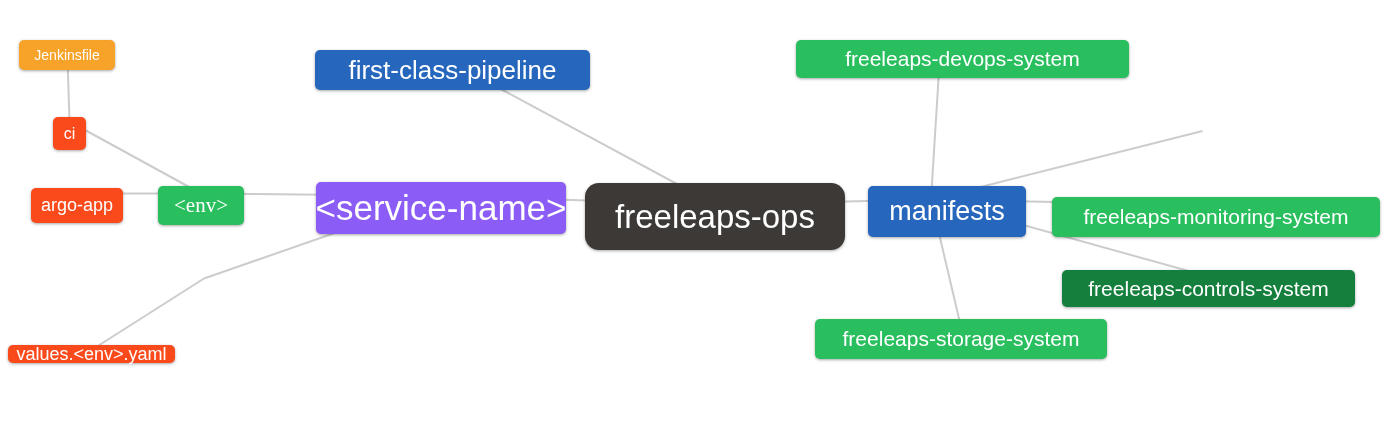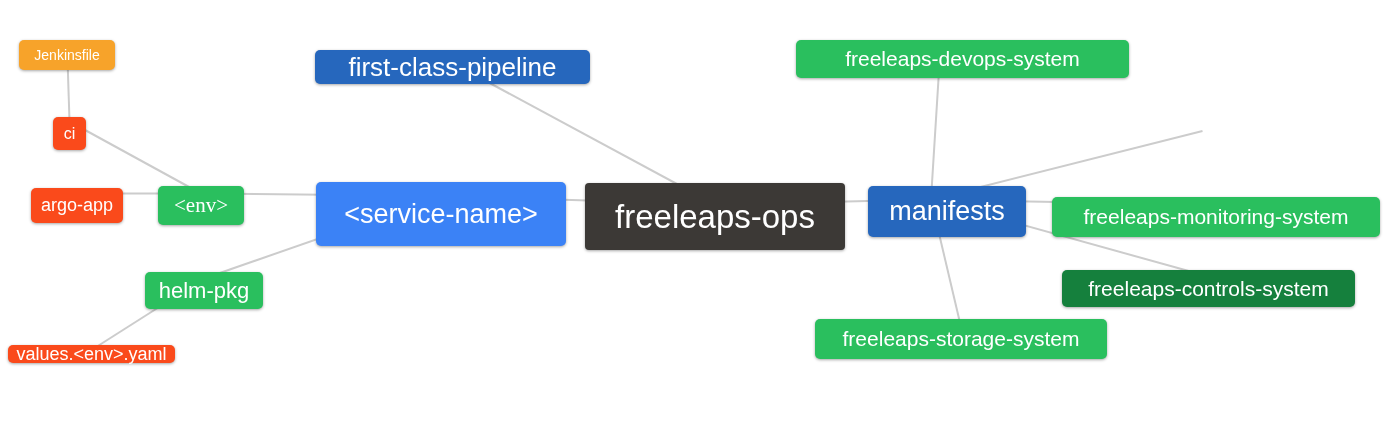--- a/index.html
+++ b/index.html
@@ -37,21 +37,21 @@
     justify-content: center;
     color: #ffffff;
     border-radius: 5px;
     box-shadow: 0 1px 3px rgba(0,0,0,0.35);
     white-space: nowrap;
     cursor: pointer;
     user-select: none;
     box-sizing: border-box;
   }
   .mm-node.root {
-    border-radius: 4px;
+    border-radius: 14px;
   }
 </style>
 </head>
 <body>
 
 <div id="mindmap-canvas" style="width: 1390px; height: 421px; background: rgb(255, 255, 255);">
   <svg id="edge-layer" width="1390" height="421">
       <line x1="67" y1="43" x2="69.5" y2="121.5" stroke="#cccccc" stroke-width="2"></line>
       <line x1="69.5" y1="121.5" x2="201" y2="193.5" stroke="#cccccc" stroke-width="2"></line>
       <line x1="77" y1="193.5" x2="201" y2="193.5" stroke="#cccccc" stroke-width="2"></line>
@@ -65,24 +65,23 @@
       <line x1="931" y1="199.5" x2="1202.5" y2="131" stroke="#cccccc" stroke-width="2"></line>
       <line x1="931" y1="199.5" x2="1216" y2="205" stroke="#cccccc" stroke-width="2"></line>
       <line x1="931" y1="199.5" x2="1208.5" y2="276.5" stroke="#cccccc" stroke-width="2"></line>
       <line x1="931" y1="199.5" x2="961" y2="327" stroke="#cccccc" stroke-width="2"></line>
     </svg>
   <div id="node-layer">
       <div class="mm-node" style="left: 19px; top: 28px; width: 96px; height: 30px; font-size: 14px; background: rgb(247, 163, 42); color: rgb(255, 255, 255);">Jenkinsfile</div>
       <div class="mm-node" style="left: 53px; top: 105px; width: 33px; height: 33px; font-size: 16px; background: rgb(250, 74, 27); color: rgb(255, 255, 255);">ci</div>
       <div class="mm-node" style="left: 31px; top: 176px; width: 92px; height: 35px; font-size: 18px; background: rgb(250, 74, 27); color: rgb(255, 255, 255);">argo-app</div>
       <div class="mm-node" style="left: 158px; top: 174px; width: 86px; height: 39px; font-size: 21px; background: rgb(42, 191, 94); color: rgb(255, 255, 255); font-family: Liberation Serif, serif;">&lt;env&gt;</div>
-      <div class="mm-node" style="left: 145px; top: 260px; width: 118px; height: 37px; font-size: 22px; background: rgb(42, 191, 94); color: rgb(255, 255, 255);">helm-pkg</div>
       <div class="mm-node" style="left: 8px; top: 333px; width: 167px; height: 18px; font-size: 18px; background: rgb(250, 74, 27); color: rgb(255, 255, 255);">values.&lt;env&gt;.yaml</div>
-      <div class="mm-node" style="left: 315px; top: 38px; width: 275px; height: 34px; font-size: 26px; background: rgb(38, 103, 189); color: rgb(255, 255, 255);">first-class-pipeline</div>
-      <div class="mm-node" style="left: 316px; top: 170px; width: 250px; height: 64px; font-size: 27px; background: #3b82f6; color: rgb(255, 255, 255);">&lt;service-name&gt;</div>
+      <div class="mm-node" style="left: 315px; top: 38px; width: 275px; height: 40px; font-size: 26px; background: rgb(38, 103, 189); color: rgb(255, 255, 255);">first-class-pipeline</div>
+      <div class="mm-node" style="left: 316px; top: 170px; width: 250px; height: 52px; font-size: 35px; background: #8b5cf6; color: rgb(255, 255, 255);">&lt;service-name&gt;</div>
       <div class="mm-node root" style="left: 585px; top: 171px; width: 260px; height: 67px; font-size: 33px; background: rgb(60, 57, 54); color: rgb(255, 255, 255);">freeleaps-ops</div>
       <div class="mm-node" style="left: 852px; top: 174px; width: 158px; height: 51px; font-size: 27px; background: rgb(38, 103, 189); color: rgb(255, 255, 255); margin-left: 16px;">manifests</div>
       <div class="mm-node" style="left: 796px; top: 28px; width: 333px; height: 38px; font-size: 21px; background: rgb(42, 191, 94); color: rgb(255, 255, 255);">freeleaps-devops-system</div>
       <div class="mm-node" style="left: 1052px; top: 185px; width: 328px; height: 40px; font-size: 21px; background: rgb(42, 191, 94); color: rgb(255, 255, 255);">freeleaps-monitoring-system</div>
       <div class="mm-node" style="left: 1062px; top: 258px; width: 293px; height: 37px; font-size: 21px; background: #15803d; color: rgb(255, 255, 255);">freeleaps-controls-system</div>
       <div class="mm-node" style="left: 815px; top: 307px; width: 292px; height: 40px; font-size: 21px; background: rgb(42, 191, 94); color: rgb(255, 255, 255);">freeleaps-storage-system</div>
     </div>
 </div>
 
 </body></html>

